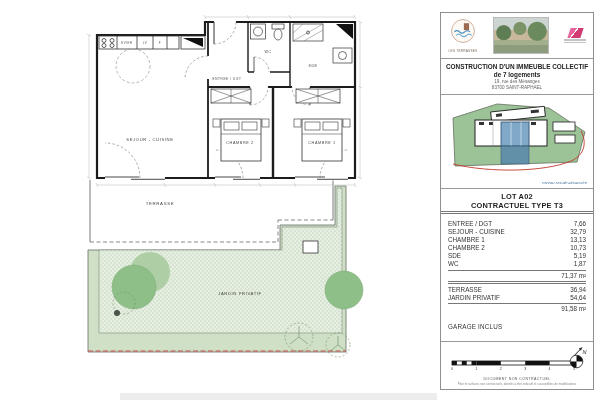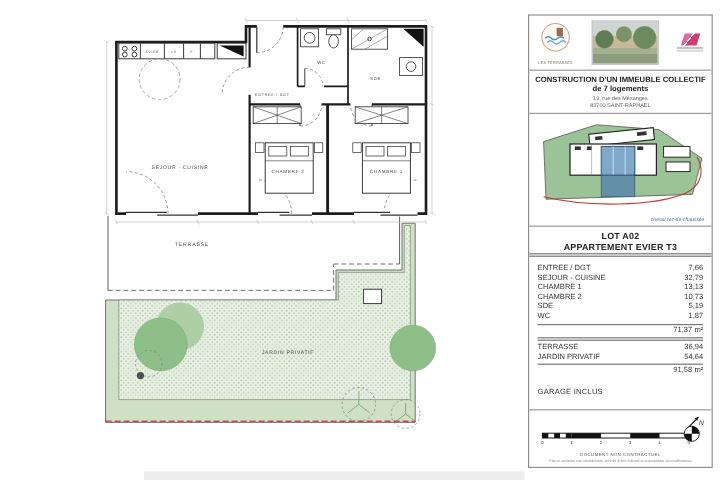--- a/index.html
+++ b/index.html
@@ -264,21 +264,21 @@
         <path d="M66 24 V48 M76 24 V48" stroke="#fff" stroke-width="0.5"></path>
         <rect x="56" y="48" width="28" height="18" fill="#5f8cab" stroke="#2f4f6f" stroke-width="0.6" opacity="0.92"></rect>
       </g>
       <path d="M8 66 C45 75 100 74 126 63 C140 57 142 44 136 33" stroke="#c0392b" stroke-width="0.9" fill="none"></path>
     </svg>
     <div class="sp-caption">niveau rez-de-chaussée</div>
   </div>
 
   <div class="sec lot">
     <div>LOT A02</div>
-    <div>APPARTEMENT EVIER T3</div>
+    <div>CONTRACTUEL TYPE T3</div>
   </div>
 
   <div class="sec table" style="border-bottom:none;">
     <div class="row">
       <span>ENTREE / DGT</span>
       <span>7,66</span>
     </div>
     <div class="row">
       <span>SEJOUR - CUISINE</span>
       <span>32,79</span>

